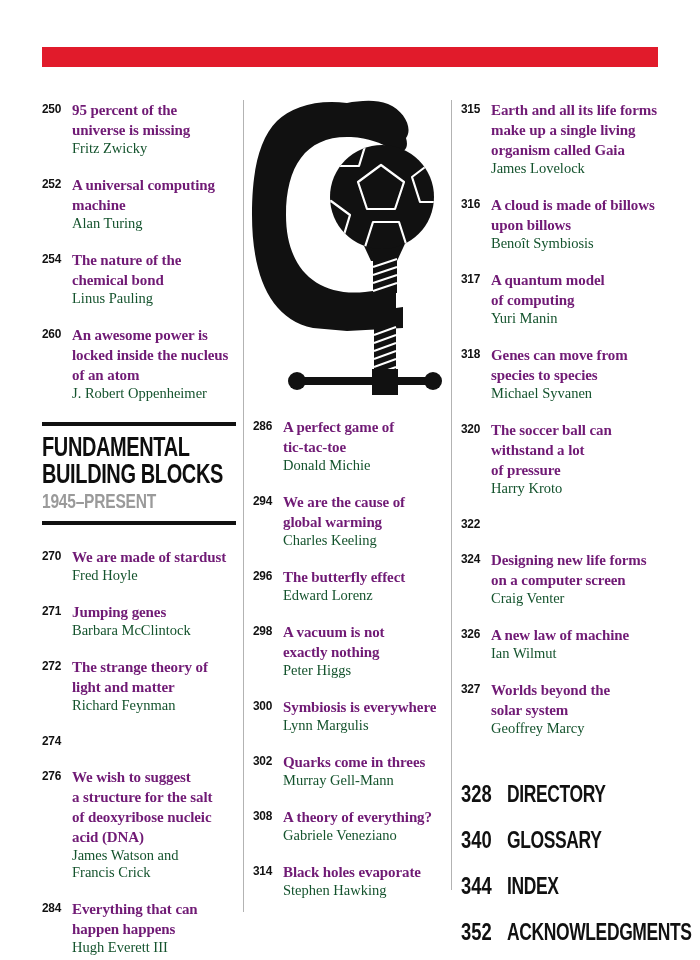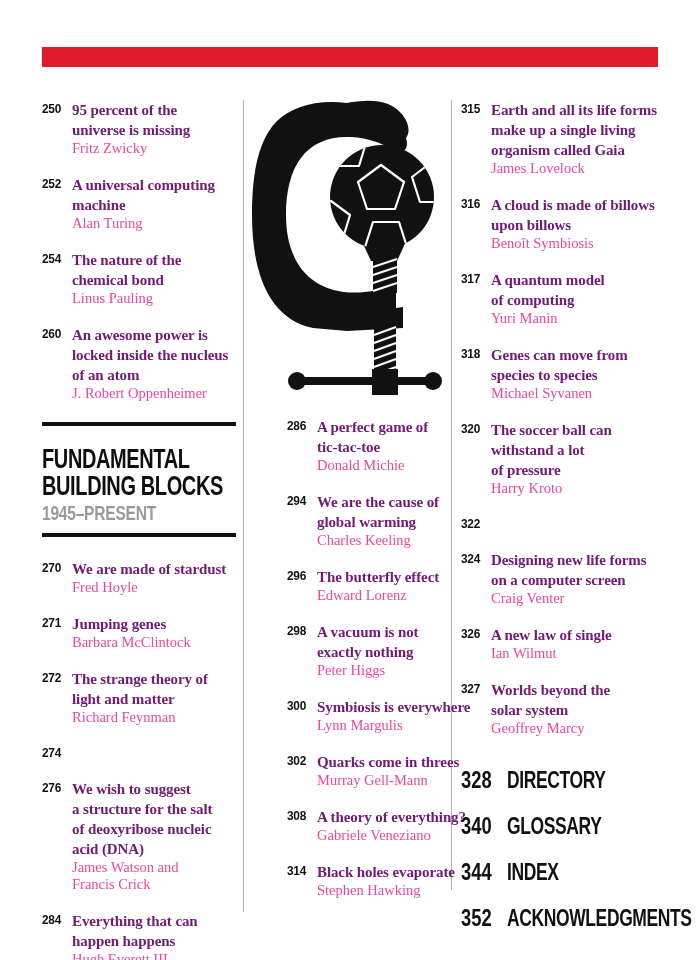--- a/index.html
+++ b/index.html
@@ -4,41 +4,41 @@
 <style>
   html,body{margin:0;padding:0;background:#ffffff;}
   .page{position:relative;width:700px;height:960px;background:#ffffff;overflow:hidden;
         font-family:"Liberation Serif",serif;}
   .top-bar{position:absolute;left:42px;top:47px;width:616px;height:20px;background:#e11b2b;}
   .divider{position:absolute;width:1px;background:#b3b3b3;}
   .div1{left:243px;top:100px;height:812px;}
   .div2{left:451px;top:100px;height:790px;}
   .col{position:absolute;}
   .col-left{left:42px;top:100px;width:194px;}
-  .col-mid{left:253px;top:417px;width:192px;margin-left:34px;}
+  .col-mid{left:253px;top:417px;width:192px;}
   .col-right{left:461px;top:100px;width:198px;}
   .entry{display:flex;margin-bottom:18px;}
   .num{flex:none;width:30px;font-family:"Liberation Sans",sans-serif;font-weight:bold;
        font-size:13.5px;line-height:17px;color:#111;letter-spacing:-0.3px;
        transform:scaleX(0.88);transform-origin:left top;}
   .etext{min-width:0;}
   .title{font-family:"Liberation Serif",serif;font-weight:bold;font-size:15px;line-height:20px;
          color:#701a75;white-space:pre-line;letter-spacing:-0.1px;}
   .author{font-family:"Liberation Serif",serif;font-size:14.5px;line-height:17px;
-          color:#ec4899;white-space:pre-line;}
+          color:#14532d;white-space:pre-line;}
   .section-header{margin:20px 0 22px 0;}
   .rule{height:4px;background:#111;}
-  .sh-inner{padding:20px 0 6px 0;}
+  .sh-inner{padding:8px 0 6px 0;}
   .hline{display:inline-block;white-space:nowrap;font-family:"Liberation Sans",sans-serif;
          font-weight:bold;font-size:27px;line-height:27px;color:#0e0e0e;letter-spacing:-0.5px;
          transform:scaleX(0.74);transform-origin:left center;}
   .era{display:inline-block;white-space:nowrap;font-family:"Liberation Sans",sans-serif;
        font-weight:bold;font-size:21px;line-height:24px;color:#9a9a9a;letter-spacing:-0.3px;
        transform:scaleX(0.74);transform-origin:left center;margin:1px 0 2px 0;}
-  .backmatter{margin-top:30px;}
+  .backmatter{margin-top:44px;}
   .bm-row{display:flex;align-items:baseline;margin-bottom:20px;}
   .bm-num{flex:none;width:46px;font-family:"Liberation Sans",sans-serif;font-weight:bold;
           font-size:23px;line-height:26px;color:#111;transform:scaleX(0.8);transform-origin:left center;
           white-space:nowrap;}
   .bm-label{font-family:"Liberation Sans",sans-serif;font-weight:bold;font-size:23px;line-height:26px;
             color:#111;letter-spacing:-0.5px;transform:scaleX(0.76);transform-origin:left center;
             white-space:nowrap;}
   .illustration{position:absolute;left:247px;top:85px;width:200px;height:315px;}
 </style>
 </head>
@@ -301,21 +301,21 @@
       <span class="num">324</span>
       <div class="etext">
           <div class="title">Designing new life forms
 on a computer screen</div>
       <div class="author">Craig Venter</div>
         </div>
     </div>
     <div class="entry">
       <span class="num">326</span>
       <div class="etext">
-          <div class="title">A new law of single</div>
+          <div class="title">A new law of machine</div>
       <div class="author">Ian Wilmut</div>
         </div>
     </div>
     <div class="entry">
       <span class="num">327</span>
       <div class="etext">
           <div class="title">Worlds beyond the
 solar system</div>
       <div class="author">Geoffrey Marcy</div>
         </div>

